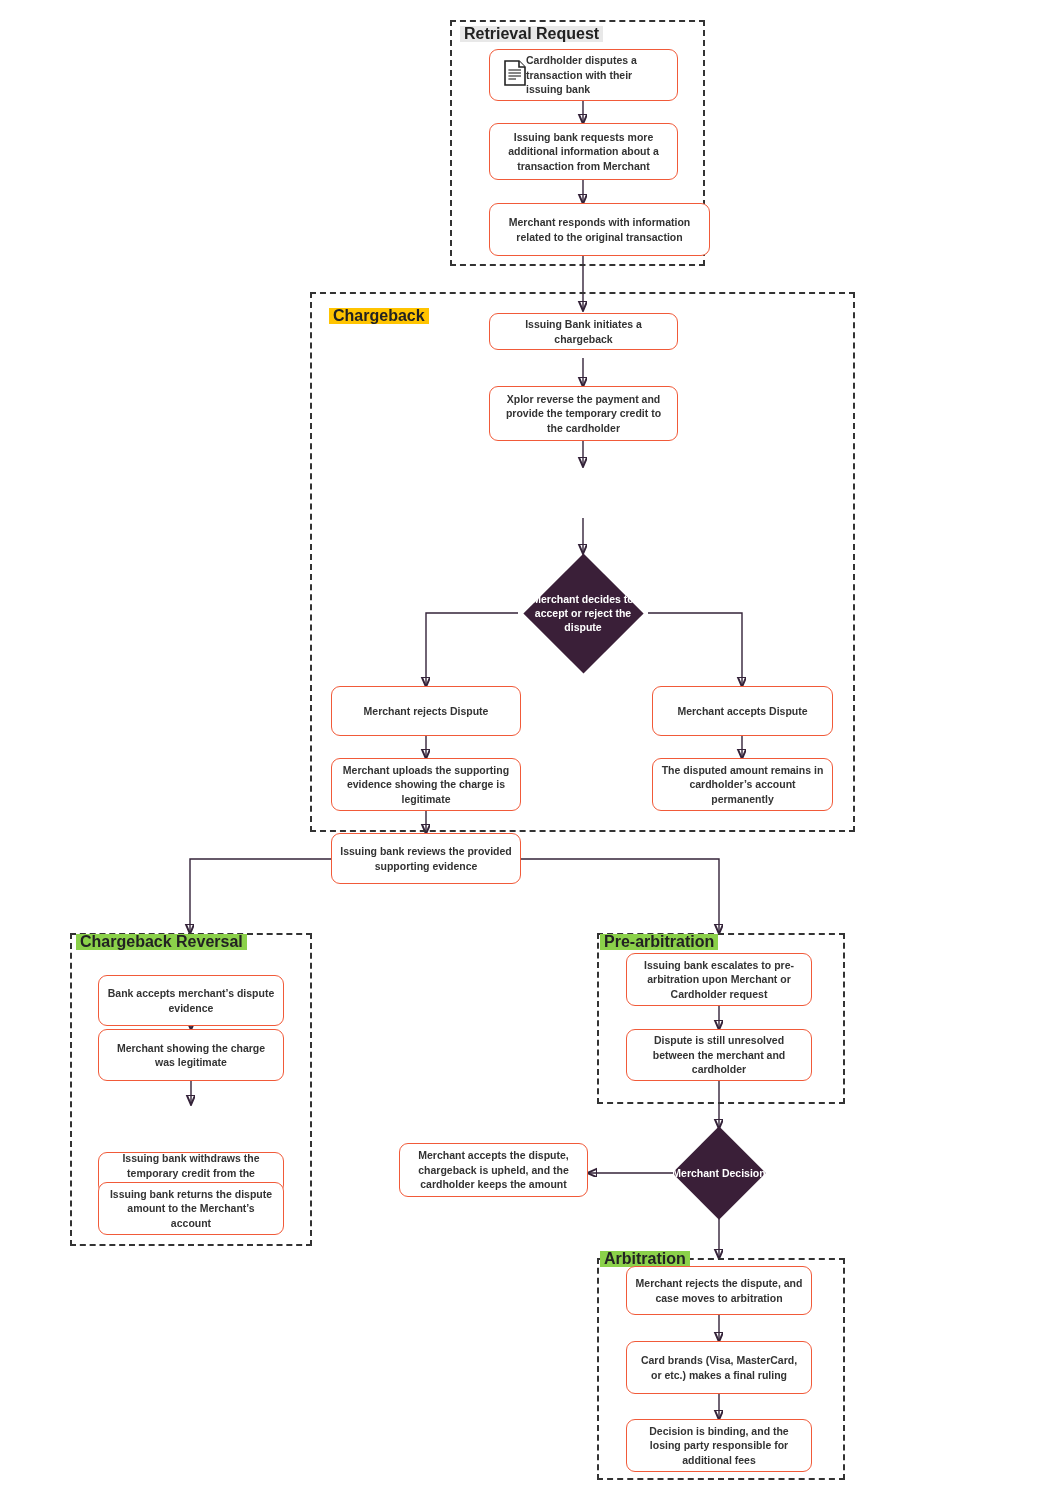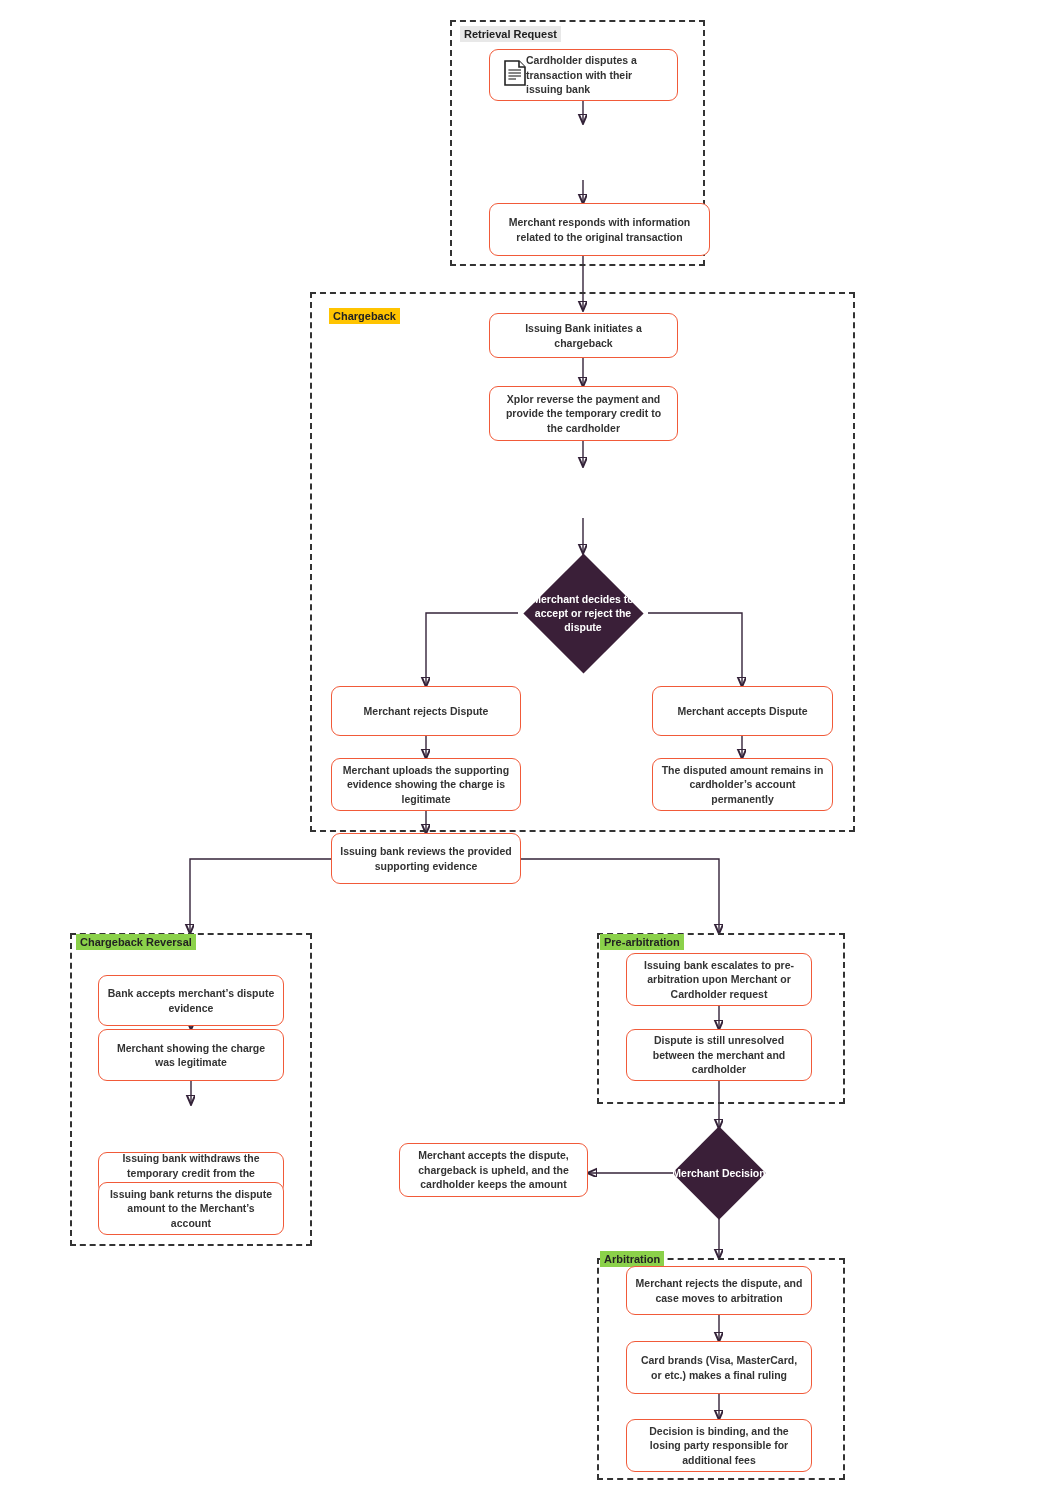--- a/index.html
+++ b/index.html
@@ -16,21 +16,21 @@
   }
   
   .cluster{
     position:absolute;
     border:2px dashed #333333;
     background:transparent;
     box-sizing:border-box;
   }
   .cluster-label{
     position:absolute;
-    font-size:11px;
+    font-size:16px;
     font-weight:bold;
     color:#222222;
     padding:1px 4px;
     white-space:nowrap;
     line-height:14px;
   }
   .lbl-gray{background:#e8e8e8;}
   .lbl-gold{background:#ffc400;}
   .lbl-green{background:#8bd14a;}
 
@@ -162,26 +162,29 @@
         <path d="M15,1 V7 H21" fill="#ffffff" stroke="#222222" stroke-width="1.6"></path>
         <line x1="4.5" y1="10" x2="17" y2="10" stroke="#444444" stroke-width="1.3"></line>
         <line x1="4.5" y1="13" x2="17" y2="13" stroke="#444444" stroke-width="1.3"></line>
         <line x1="4.5" y1="16" x2="17" y2="16" stroke="#444444" stroke-width="1.3"></line>
         <line x1="4.5" y1="19" x2="12" y2="19" stroke="#444444" stroke-width="1.3"></line>
       </svg>
     </span>
     <span class="txt">Cardholder disputes a transaction with their issuing bank</span>
   </div>
 
+  <div class="node" style="left:489px;top:123px;width:189px;height:57px;">
+    <span class="txt">Issuing bank requests more additional information about a transaction from Merchant</span>
+  </div>
 
   <div class="node" style="left:489px;top:203px;width:221px;height:53px;">
     <span class="txt">Merchant responds with information related to the original transaction</span>
   </div>
 
-  <div class="node" style="left:489px;top:313px;width:189px;height:45px;">
+  <div class="node" style="left:489px;top:313px;width:189px;height:37px;">
     <span class="txt">Issuing Bank initiates a chargeback</span>
   </div>
 
   <div class="node" style="left:489px;top:386px;width:189px;height:55px;">
     <span class="txt">Xplor reverse the payment and provide the temporary credit to the cardholder</span>
   </div>
 
 
   <div class="diamond" style="left:541px;top:571px;width:85px;height:85px;"></div>
   <div class="diamond-text" style="left:518px;top:583px;width:130px;height:60px;">Merchant decides to accept or reject the dispute</div>

